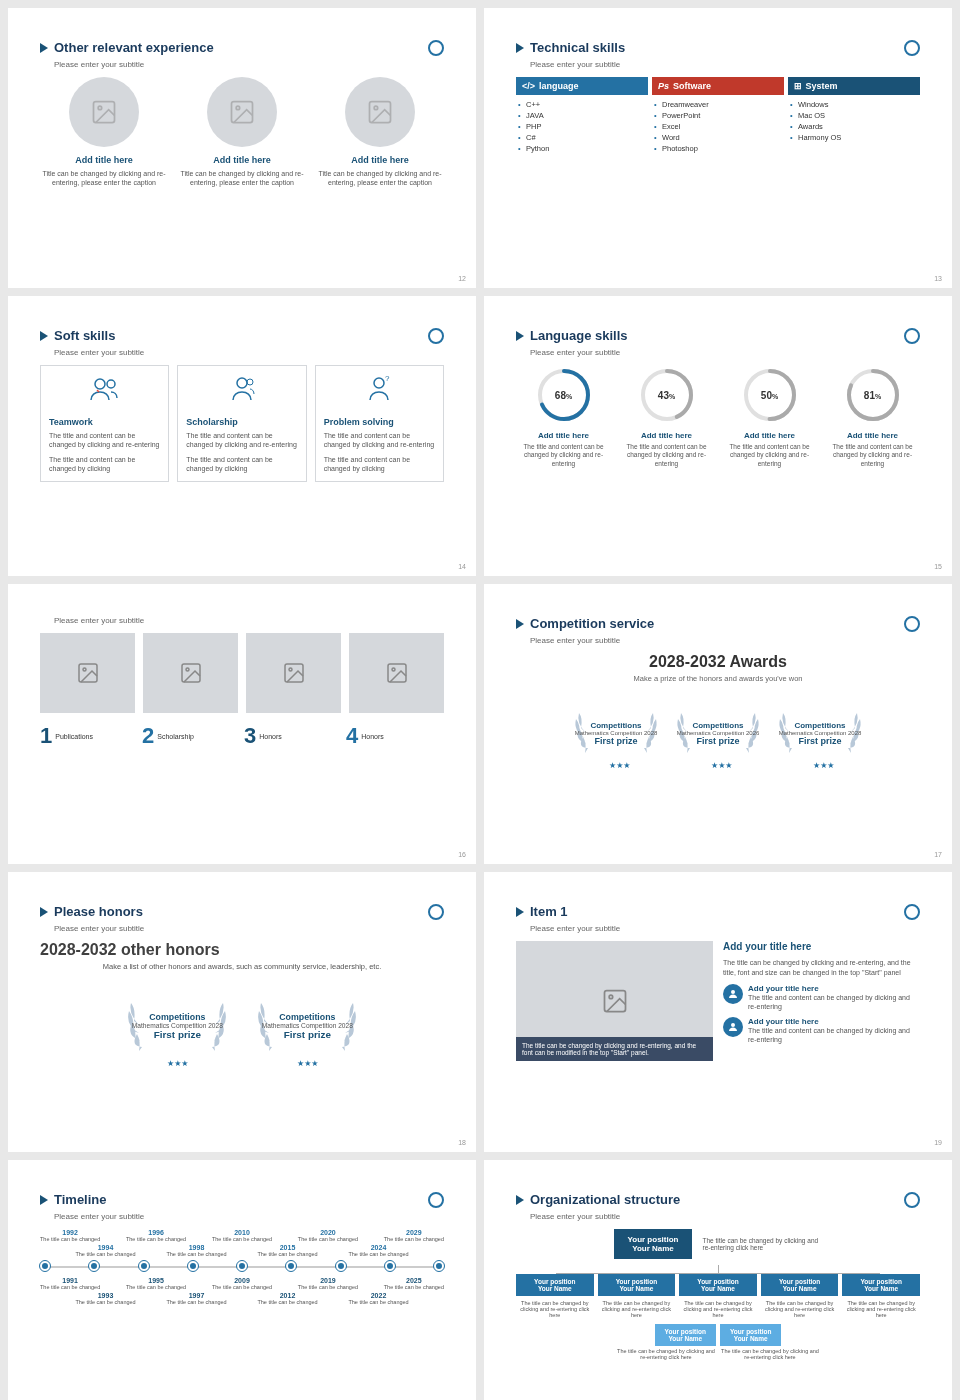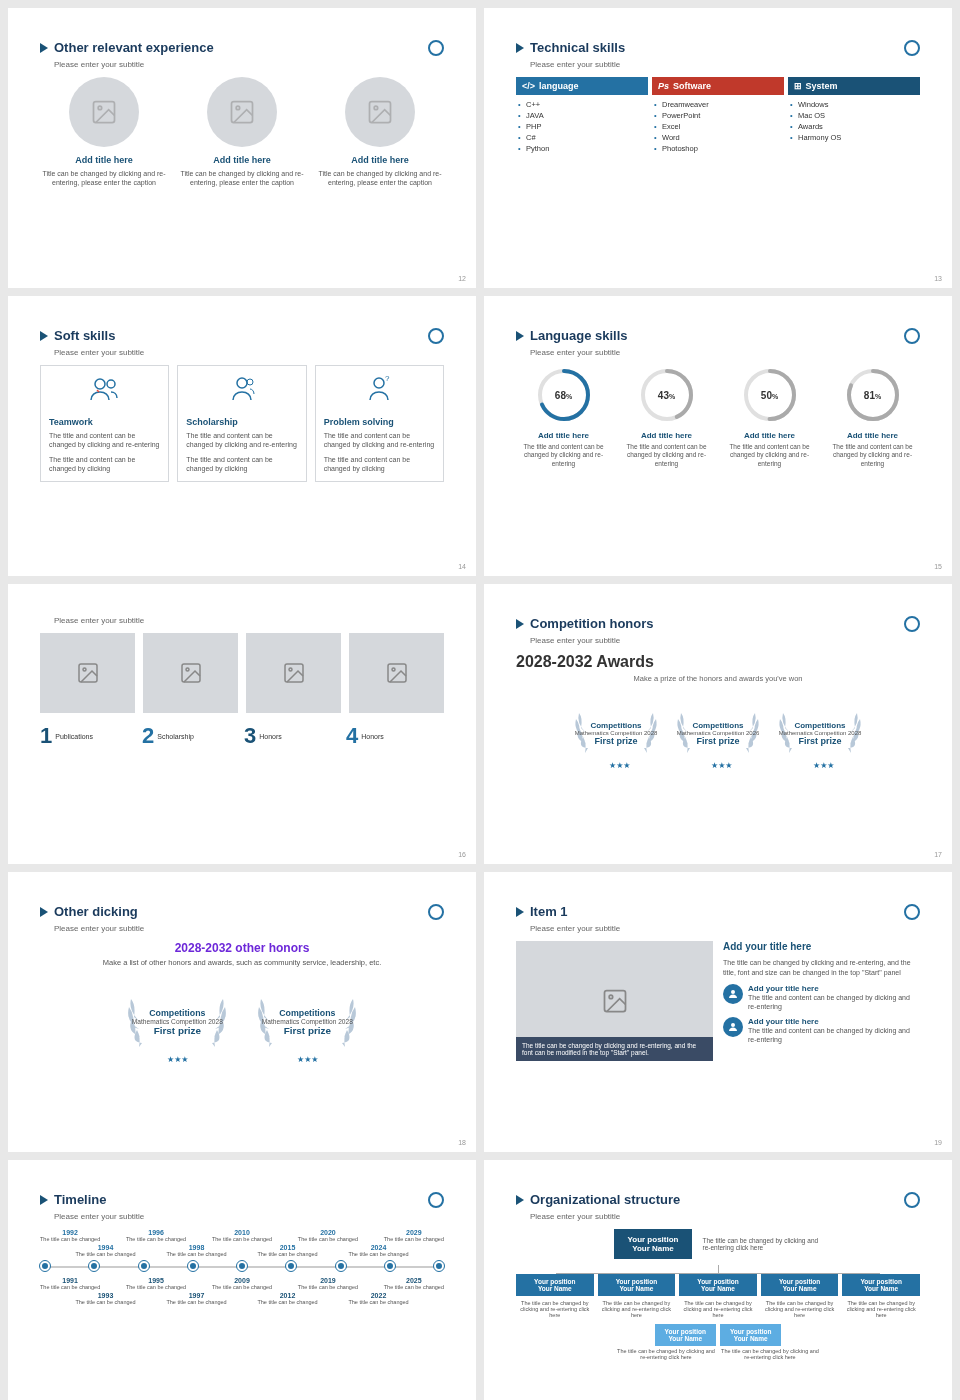--- a/index.html
+++ b/index.html
@@ -282,21 +282,21 @@
     .honor-text {
       font-size: 7px;
       color: #333;
     }
     
     
     .comp-title-big {
       font-size: 16px;
       font-weight: bold;
       color: #333;
-      text-align: left;
+      text-align: center;
       margin: 8px 0 3px;
     }
     
     .comp-subtitle-small {
       font-size: 7.5px;
       color: #666;
       text-align: center;
       margin-bottom: 10px;
     }
     
@@ -345,24 +345,24 @@
     }
     
     .award-prize {
       font-size: 9px;
       font-weight: bold;
       color: #1a5276;
     }
     
     
     .other-honors-title {
-      font-size: 12px;
-      font-weight: bold;
-      color: #6d28d9;
-      text-align: center;
+      font-size: 16px;
+      font-weight: bold;
+      color: #404040;
+      text-align: left;
       margin: 8px 0 3px;
     }
     
     .other-honors-sub {
       font-size: 7.5px;
       color: #555;
       text-align: center;
       margin-bottom: 10px;
     }
     
@@ -736,21 +736,21 @@
         <span class="honor-text">Honors</span>
       </div>
     </div>
     <div class="page-num">16</div>
   </div>
 
   <div class="slide">
     <div class="slide-header">
       <div class="slide-title-area">
         <div class="blue-triangle"></div>
-        <span class="slide-title">Competition honors</span>
+        <span class="slide-title">Competition service</span>
       </div>
       <div class="settings-icon"></div>
     </div>
     <div class="slide-subtitle">Please enter your subtitle</div>
     <div class="comp-title-big">2028-2032 Awards</div>
     <div class="comp-subtitle-small">Make a prize of the honors and awards you've won</div>
     <div class="awards-row">
       <div class="award-item">
         <div class="laurel-wrap">
           <svg class="laurel-svg" viewBox="0 0 90 80" fill="none">
@@ -815,21 +815,21 @@
         </div>
       </div>
     </div>
     <div class="page-num">17</div>
   </div>
 
   <div class="slide">
     <div class="slide-header">
       <div class="slide-title-area">
         <div class="blue-triangle"></div>
-        <span class="slide-title">Other dicking</span>
+        <span class="slide-title">Please honors</span>
       </div>
       <div class="settings-icon"></div>
     </div>
     <div class="slide-subtitle">Please enter your subtitle</div>
     <div class="other-honors-title">2028-2032 other honors</div>
     <div class="other-honors-sub">Make a list of other honors and awards, such as community service, leadership, etc.</div>
     <div class="awards-row-2">
       <div class="award-item">
         <div class="laurel-wrap" style="width:110px;height:90px;">
           <svg class="laurel-svg" viewBox="0 0 110 90" fill="none">

